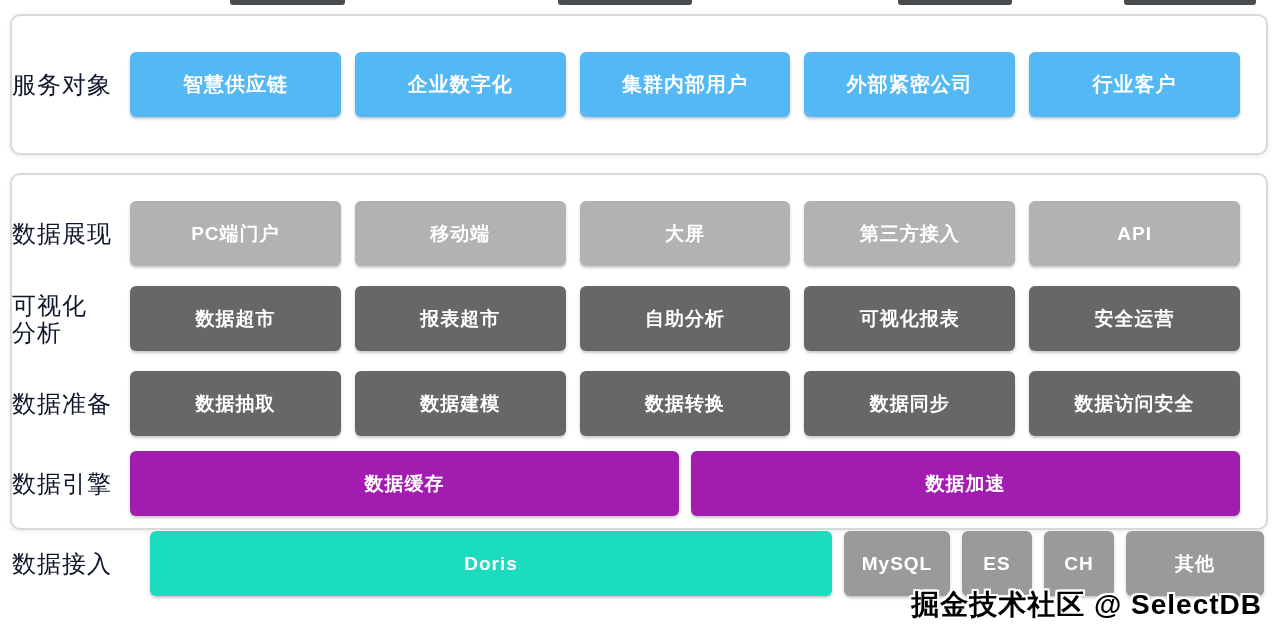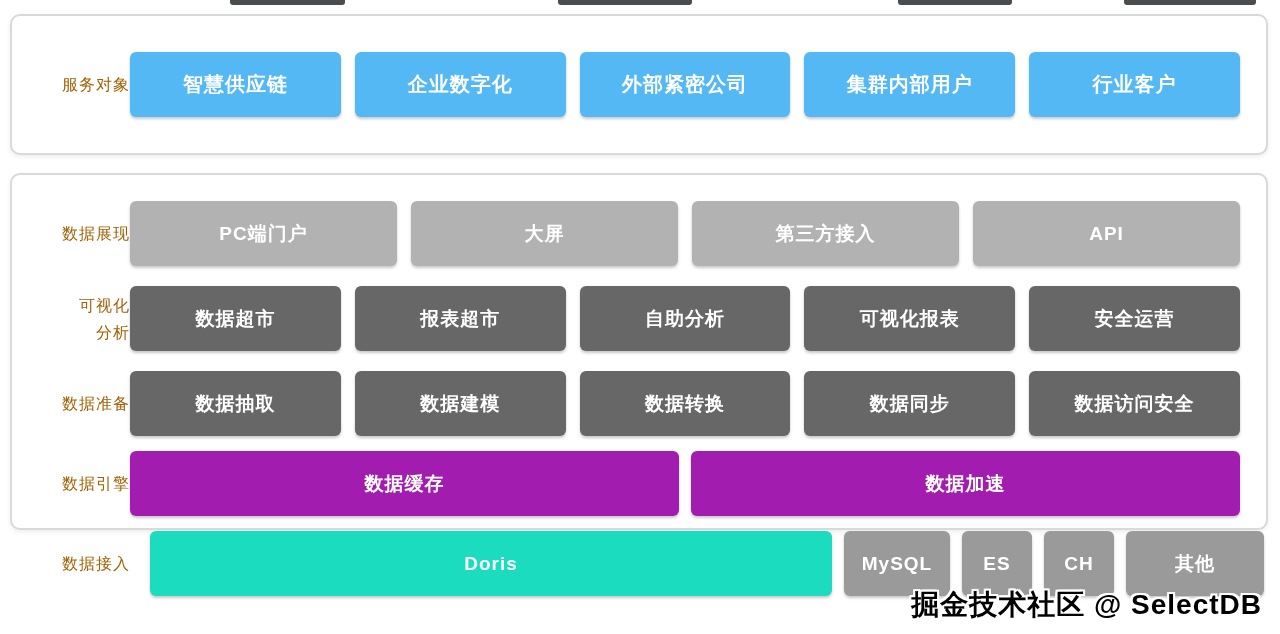--- a/index.html
+++ b/index.html
@@ -38,25 +38,25 @@
     height: 65px;
   }
   .row + .row { margin-top: 20px; }
   .row.tight { margin-top: 15px; }
 
   .row-label {
     width: 118px;
     flex: 0 0 118px;
     display: flex;
     flex-direction: column;
-    align-items: flex-end;
+    align-items: flex-start;
     justify-content: center;
-    font-size: 16px;
+    font-size: 24px;
     line-height: 27px;
-    color: #a16207;
+    color: #0f172a;
     letter-spacing: 1px;
   }
 
   .chips {
     flex: 1;
     display: flex;
     gap: 14px;
     text-align: right;
   }
   .chips.small-gap { gap: 12px; }
@@ -111,35 +111,36 @@
 <div class="top-dash" style="left:1124px; width:132px;"></div>
 
 <div class="panel panel-service">
   <div class="row" style="height:65px;">
     <div class="row-label">
       <span>服务对象</span>
     </div>
     <div class="chips">
       <div class="chip c-blue">智慧供应链</div>
       <div class="chip c-blue">企业数字化</div>
+      <div class="chip c-blue">集群内部用户</div>
       <div class="chip c-blue">外部紧密公司</div>
-      <div class="chip c-blue">集群内部用户</div>
       <div class="chip c-blue">行业客户</div>
     </div>
   </div>
 </div>
 
 <div class="panel panel-platform">
 
   <div class="row">
     <div class="row-label">
       <span>数据展现</span>
     </div>
     <div class="chips">
       <div class="chip c-lightgray">PC端门户</div>
+      <div class="chip c-lightgray">移动端</div>
       <div class="chip c-lightgray">大屏</div>
       <div class="chip c-lightgray">第三方接入</div>
       <div class="chip c-lightgray">API</div>
     </div>
   </div>
 
   <div class="row">
     <div class="row-label">
       <span>可视化</span>
       <span>分析</span>

